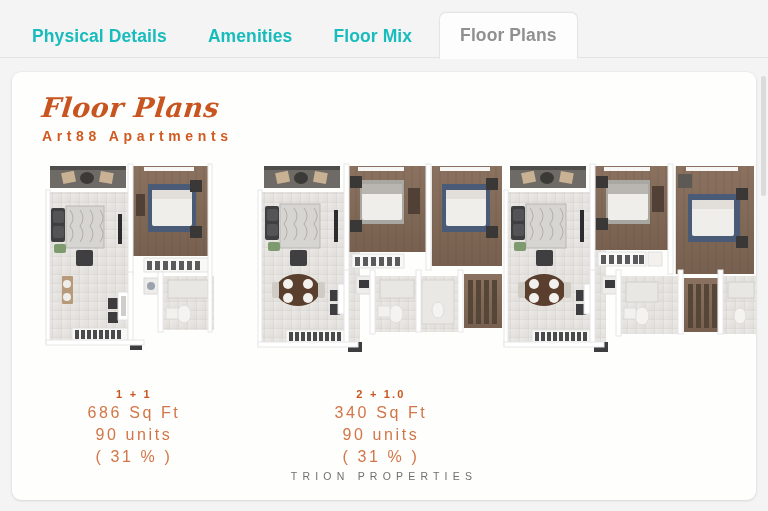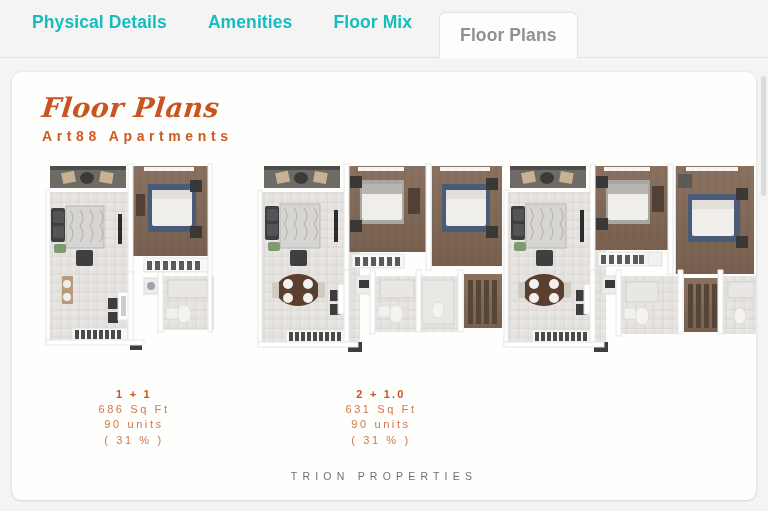--- a/index.html
+++ b/index.html
@@ -30,21 +30,21 @@
     left: 18px; top: 6px;
     display: flex;
     align-items: flex-end;
     height: 52px;
   }
   .tab {
     font-size: 17.5px;
     font-weight: bold;
     letter-spacing: .1px;
     color: #19bcbd;
-    padding: 0 14px 27px 14px;
+    padding: 0 14px 13px 14px;
     line-height: 1;
     white-space: nowrap;
     cursor: pointer;
     background: transparent;
     border: none;
     font-family: "Liberation Sans", sans-serif;
   }
   .tab.spaced { margin-right: 13px; }
   .tab.active {
     color: #909090;
@@ -107,21 +107,21 @@
     color: #d1seventy;
     line-height: 1.38;
   }
   .cap-type {
     font-size: 11px;
     font-weight: bold;
     color: #c8551f;
     letter-spacing: 2.2px;
   }
   .cap-line {
-    font-size: 11px;
+    font-size: 16px;
     color: #d2764a;
     letter-spacing: 2.6px;
   }
 
   .footer-brand {
     position: absolute;
     left: 0; bottom: 18px;
     width: 744px;
     text-align: center;
     font-size: 10.5px;
@@ -387,21 +387,21 @@
               <rect x="88" y="112" width="5" height="76"></rect>
               <rect x="114" y="112" width="5" height="64"></rect>
               <rect x="160" y="112" width="5" height="62"></rect>
               <rect x="2" y="184" width="100" height="5"></rect>
               <rect x="202" y="112" width="5" height="62"></rect>
             </g>
           </svg>
         </div>
         <div class="caption">
           <div class="cap-type">2 + 1.0</div>
-          <div class="cap-line">631 Sq Ft</div>
+          <div class="cap-line">340 Sq Ft</div>
           <div class="cap-line">90 units</div>
           <div class="cap-line">( 31 % )</div>
         </div>
       </div>
 
       <div class="plan">
         <div class="plan-figure">
           <svg class="fp" width="258" height="215" viewBox="0 0 258 215">
             <defs>
               <linearGradient id="wd3" x1="0" y1="0" x2="0" y2="1">

